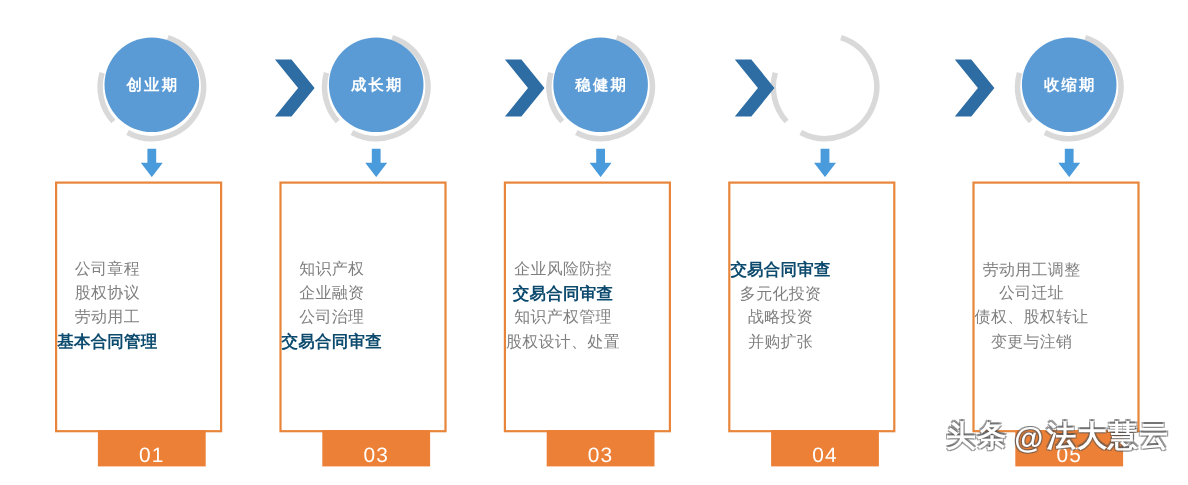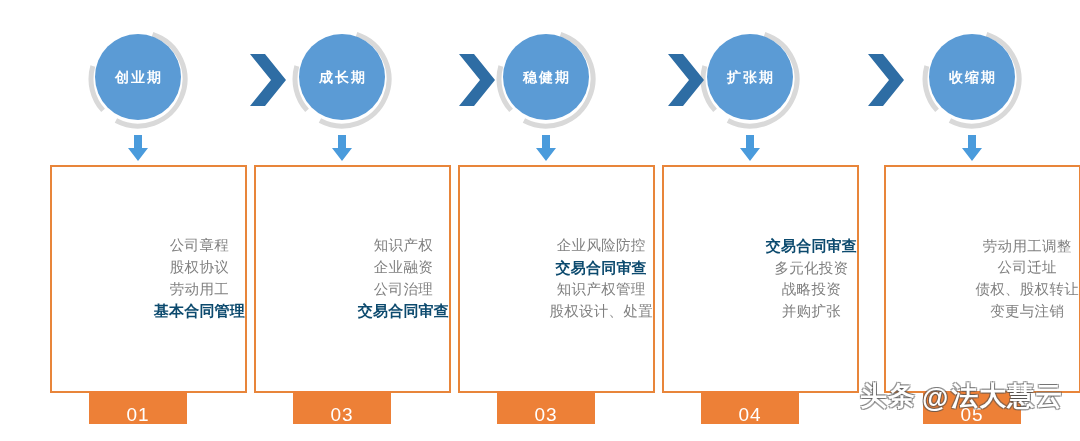--- a/index.html
+++ b/index.html
@@ -86,28 +86,28 @@
     width: 20px;
     height: 26px;
   }
 
   
   .box {
     position: absolute;
     left: 50%;
     margin-left: -88px;
     top: 165px;
-    width: 197px;
+    width: 152px;
     height: 228px;
     box-sizing: border-box;
     border: 2px solid #E8853A;
     background: #ffffff;
     display: flex;
     align-items: center;
-    justify-content: flex-end;
+    justify-content: flex-start;
   }
   .box-lines {
     text-align: center;
     line-height: 1.5;
   }
   .line {
     font-size: 14.5px;
     color: #7F7F7F;
     white-space: nowrap;
     letter-spacing: 0.3px;
@@ -243,23 +243,20 @@
       <div class="badge">
         <span class="badge-num">03</span>
       </div>
     </div>
     <div class="stage" style="left: 634px;">
       <div class="circle-wrap">
         <svg class="ring" viewBox="0 0 102 102">
           <path d="M 65.52 6.30 A 47 47 0 1 1 28.93 92.50" fill="none" stroke="#D9D9D9" stroke-width="5" stroke-linecap="butt"></path>
           <path d="M 16.07 82.45 A 47 47 0 0 1 5.82 38.05" fill="none" stroke="#D9D9D9" stroke-width="5" stroke-linecap="butt"></path>
         </svg>
-        <div class="circle">
-          <span class="circle-label">扩张期</span>
-        </div>
       </div>
       <div class="down-arrow"><svg viewBox="0 0 20 26" width="20" height="26">
           <path d="M 6 0 L 14 0 L 14 13 L 20 13 L 10 26 L 0 13 L 6 13 Z" fill="#4A9BDC"></path>
         </svg></div>
       <div class="box">
         <div class="box-lines">
           <div class="line bold">交易合同审查</div>
           <div class="line">多元化投资</div>
           <div class="line">战略投资</div>
           <div class="line">并购扩张</div>

